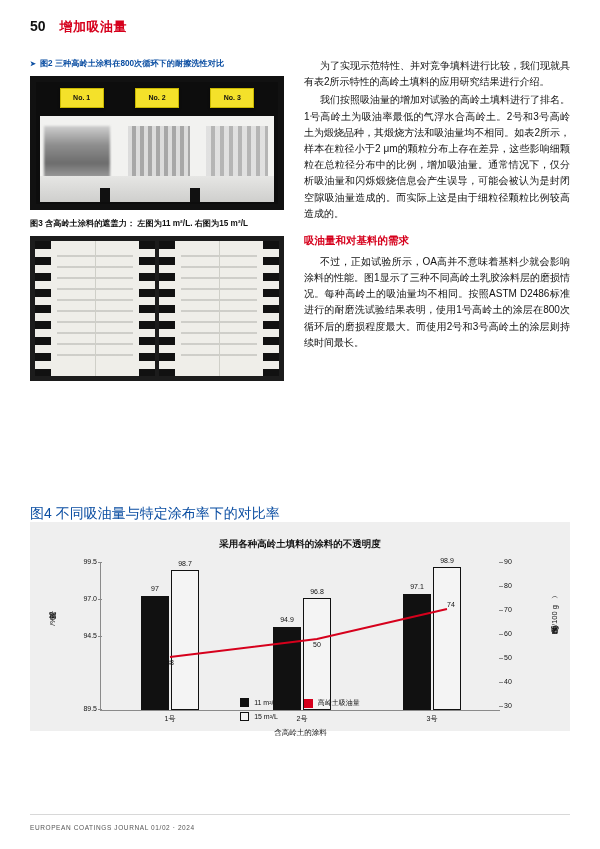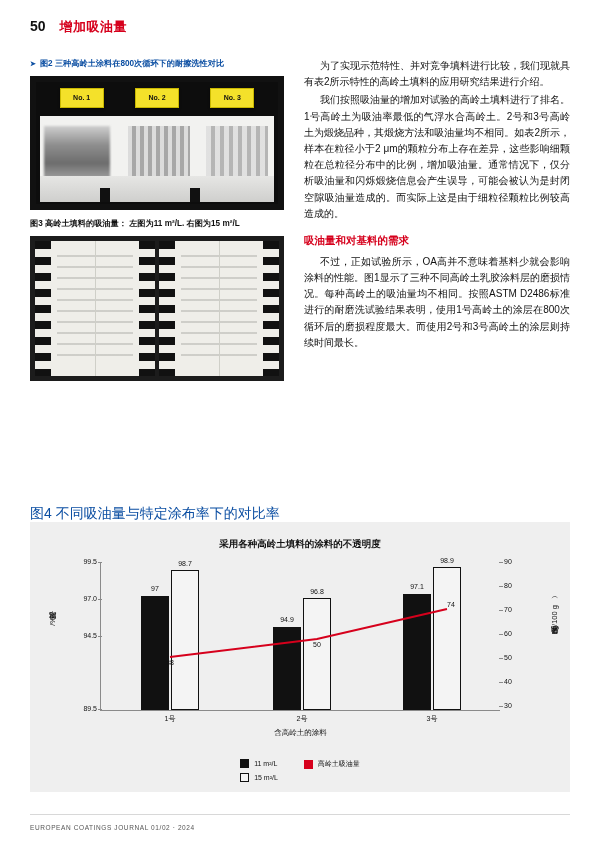--- a/index.html
+++ b/index.html
@@ -56,21 +56,21 @@
   .card .chev { position:absolute; left:22px; right:22px; top:14px; bottom:14px;
     background:repeating-linear-gradient(180deg, rgba(180,180,175,.55) 0 2px, rgba(255,255,255,0) 2px 11px); }
   .card .vline { position:absolute; top:0; bottom:0; width:1px; background:#cfcfc8; }
 
   
   .body-p { font-size:10px; line-height:1.62; color:#111; text-align:justify; text-indent:16px; margin:0 0 2px 0; }
   .sec-head { font-size:10.5px; font-weight:bold; color:#d6001c; margin:12px 0 6px 0; }
 
   
   .chart-caption { position:absolute; left:30px; top:505px; font-size:14px; font-weight:normal; color:#0b4ea2; }
-  .chart-box { position:absolute; left:30px; top:522px; width:540px; height:270px; background:#efefef; }
+  .chart-box { position:absolute; left:30px; top:522px; width:540px; height:209px; background:#efefef; }
   .chart-title { text-align:center; font-size:9.5px; font-weight:bold; color:#111; padding-top:16px; }
   .plot-wrap { position:relative; width:540px; height:185px; margin-top:6px; }
   .axis-label-left {
     position:absolute; left:18px; top:60px; font-size:7.5px; color:#111;
     writing-mode:vertical-rl; transform:rotate(180deg);
   }
   .axis-label-right {
     position:absolute; right:10px; top:46px; font-size:7.5px; color:#111;
     writing-mode:vertical-rl; transform:rotate(180deg);
   }
@@ -127,21 +127,21 @@
         <div class="notch" style="left:60px"></div>
         <div class="notch" style="left:150px"></div>
       </div>
       <div class="labels">
         <div class="label-chip">No. 1</div>
         <div class="label-chip">No. 2</div>
         <div class="label-chip">No. 3</div>
       </div>
     </div>
 
-    <div class="fig-caption-2">图3 高岭土填料的吸油量： 左图为11 m²/L. 右图为15 m²/L</div>
+    <div class="fig-caption-2">图3 含高岭土涂料的遮盖力： 左图为11 m²/L. 右图为15 m²/L</div>
 
     <div class="photo2">
       <div class="card">
         <div class="zig"></div>
         <div class="zig right"></div>
         <div class="chev"></div>
         <div class="vline" style="left:50%"></div>
       </div>
       <div class="card">
         <div class="zig"></div>

